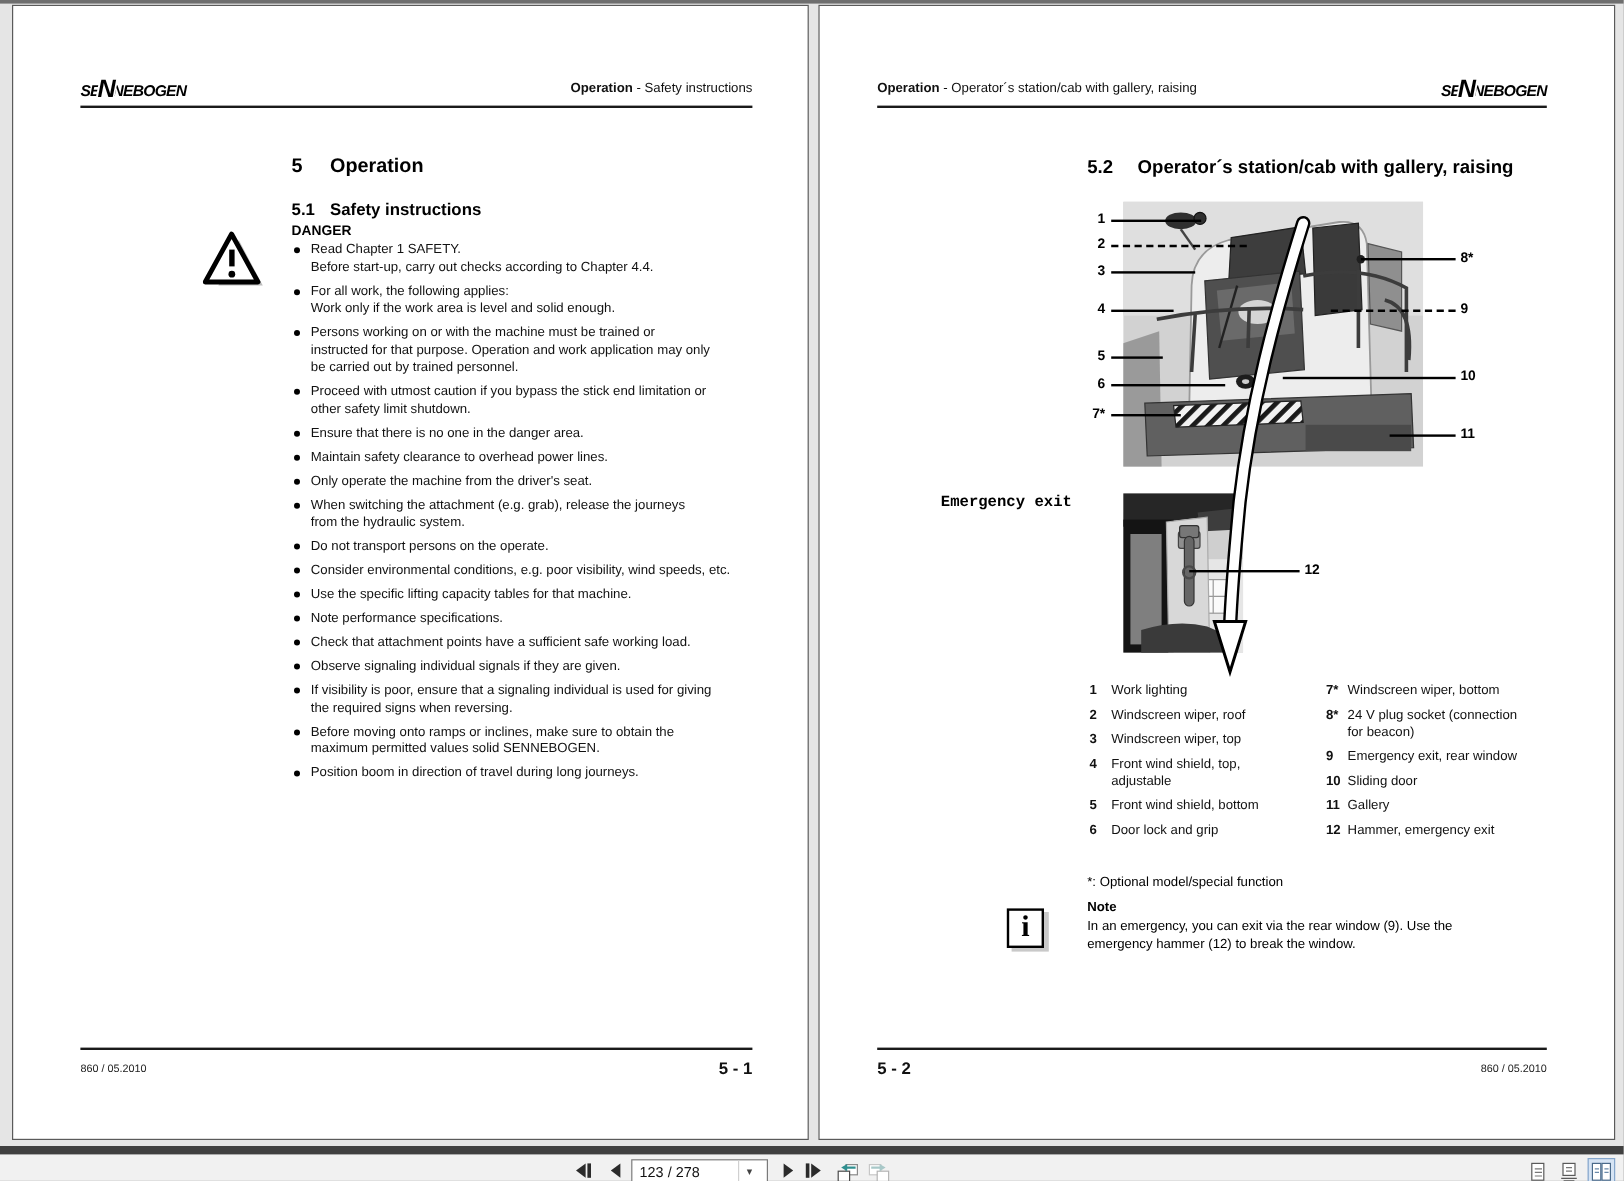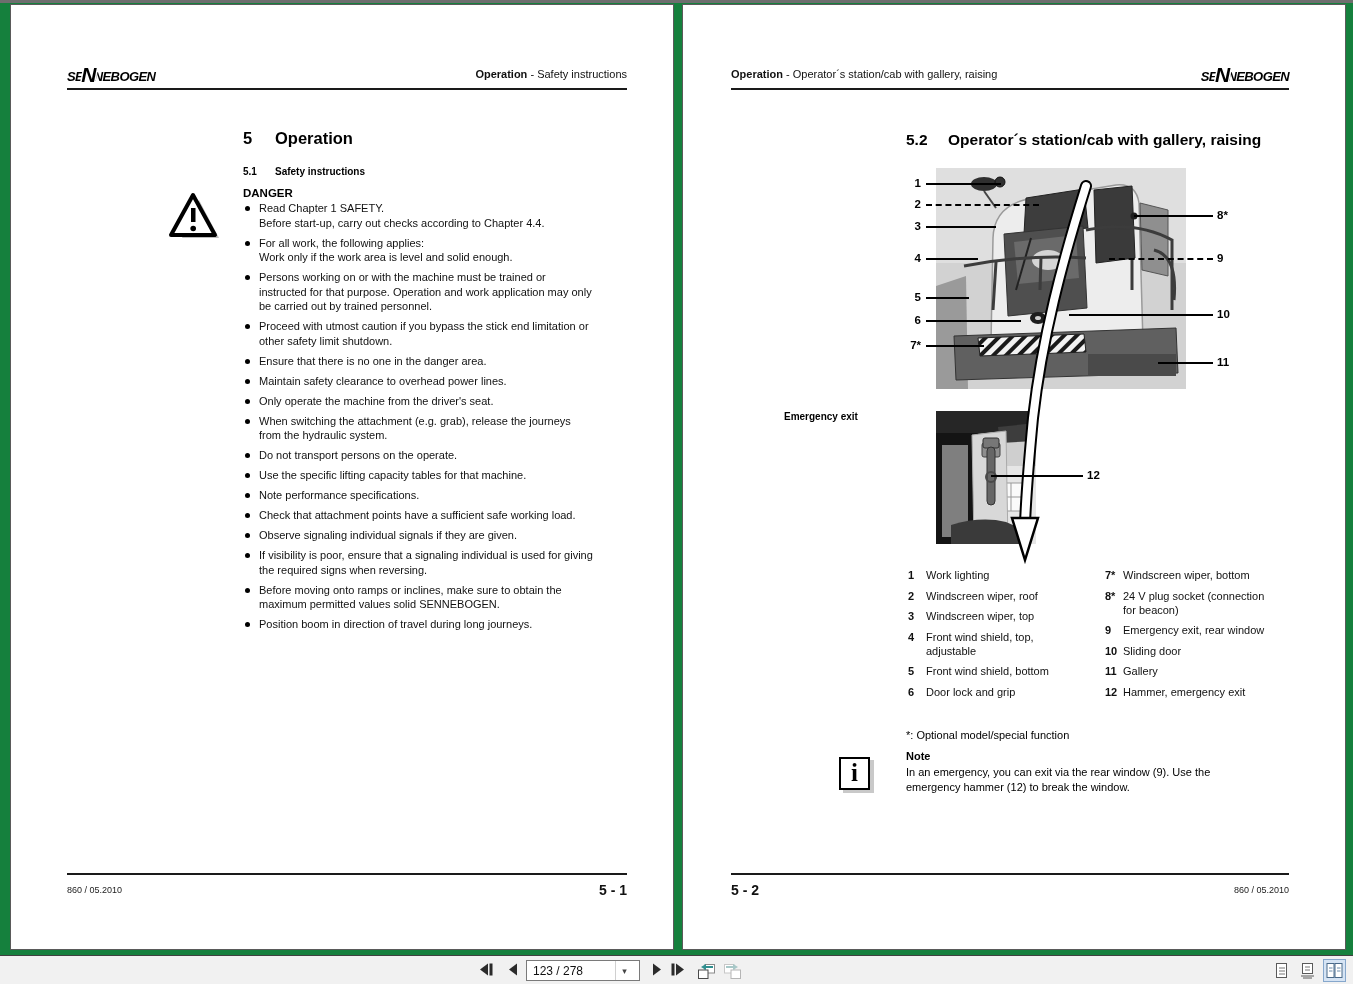--- a/index.html
+++ b/index.html
@@ -1,18 +1,18 @@
 <!DOCTYPE html>
 <html><head>
 <meta charset="utf-8">
 <style>
   * { margin:0; padding:0; box-sizing:border-box; }
   html,body { width:1353px; height:984px; overflow:hidden;
     font-family:"Liberation Sans","DejaVu Sans",sans-serif; background:#9f9f9f; }
-  #viewer { position:absolute; left:0; top:0; width:1353px; height:955px; background:#15803d; }
+  #viewer { position:absolute; left:0; top:0; width:1353px; height:955px; background:#e5e5e5; }
   #top-edge { position:absolute; left:0; top:0; width:100%; height:3px; background:#6e6e6e; }
   .page { position:absolute; top:4px; width:664px; height:946px; background:#fff;
     border:1px solid #5a5a5a; }
   #page-left { left:10px; }
   #page-right { left:682px; }
 
   
   .hdr { position:absolute; top:59px; font-size:11px; color:#111; }
   .hdr .bold { font-weight:bold; }
   .hline { position:absolute; top:83px; border-top:2px solid #1a1a1a; }
@@ -22,61 +22,61 @@
 
   
   .logo { font-style:italic; font-weight:bold; letter-spacing:-0.6px; font-size:13px;
     color:#000; white-space:nowrap; line-height:20px; }
   .logo .big { font-size:21px; margin:0 -2px; position:relative; top:1px;
     text-shadow:1.5px 0 #fff,-1.5px 0 #fff; }
 
   
   .h1 { position:absolute; left:232px; top:124px; font-size:16.5px; font-weight:bold; display:flex; }
   .h1 .num { width:32px; }
-  .h2 { position:absolute; left:232px; top:161px; font-size:10px; font-weight:bold; display:flex; }
+  .h2 { position:absolute; left:232px; top:161px; font-size:14px; font-weight:bold; display:flex; }
   .h2 .num { width:32px; }
   .danger { position:absolute; left:232px; top:182px; font-size:11.5px; font-weight:bold; }
   #warn-tri { position:absolute; left:158px; top:186px; }
   #danger-list { position:absolute; left:232px; top:196px; width:400px; }
   .b-item { display:flex; margin-bottom:5.5px; font-size:11px; line-height:14.5px; color:#111; }
   .b-marker { width:5px; height:5px; border-radius:50%; background:#000; margin:5px 9px 0 2px; flex:none; }
   .btext { white-space:pre; }
 
   
   .h1r { position:absolute; left:223px; top:126px; font-size:15.5px; font-weight:bold; display:flex; }
   .h1r .num { width:42px; }
   #diagram-layer { position:absolute; left:0; top:0; width:664px; height:946px; }
   #main-photo { position:absolute; left:253px; top:163px; width:250px; height:221px; }
   #exit-photo { position:absolute; left:253px; top:406px; width:100px; height:133px; }
   #arrow-overlay { position:absolute; left:253px; top:163px; width:250px; height:405px;
     pointer-events:none; z-index:5; }
   .callout-num { position:absolute; font-size:11.5px; font-weight:bold; color:#000; z-index:6; }
   .callout-line { position:absolute; height:0; border-top:2px solid #000; z-index:6; }
   .callout-line.dashed { border-top-style:dashed; }
-  #emg-label { position:absolute; left:101px; top:406px; font-size:10px; font-weight:bold; }
+  #emg-label { position:absolute; left:101px; top:406px; font-size:13px; font-weight:bold;font-family:Liberation Mono, monospace; }
 
   #legend { position:absolute; left:225px; top:563px; width:430px; }
   .leg-col { position:absolute; top:0; }
   #leg-left { left:0; width:185px; }
   #leg-right { left:197px; width:210px; }
   .leg-item { display:flex; margin-bottom:6.5px; font-size:11px; line-height:14px; color:#111; }
   .leg-num { width:18px; font-weight:bold; flex:none; }
   .ltext { white-space:pre; }
 
   #optional-note { position:absolute; left:223px; top:724px; font-size:11px; }
   #note-label { position:absolute; left:223px; top:745px; font-size:11px; font-weight:bold; }
   #note-text { position:absolute; left:223px; top:760px; font-size:11px; line-height:14.5px; white-space:pre; }
   #info-icon { position:absolute; left:156px; top:752px; width:31px; height:33px;
     border:2.5px solid #000; background:#fff; box-shadow:4px 3px 0 #c9c9c9;
     font-family:"Liberation Serif","DejaVu Serif",serif; font-weight:bold; font-size:25px;
     text-align:center; line-height:28px; }
 
   
   #toolbar { position:absolute; left:0; bottom:0; width:1353px; height:29px;
-    background:#f1f1f1; border-top:1px solid #404040; }
+    background:#f1f1f1; border-top:7px solid #404040; }
   .tb-btn { position:absolute; top:5px; width:20px; height:19px; border:none; background:none;
     padding:2px; cursor:pointer; }
   #pagebox-wrap { position:absolute; left:526px; top:4px; width:114px; height:21px;
     background:#fff; border:1px solid #7a7a7a; display:flex; align-items:center; }
   #pagebox { border:none; outline:none; width:88px; height:17px; font-size:12px;
     padding-left:6px; font-family:inherit; color:#111; background:transparent; }
   #pagebox-arrow { width:18px; height:100%; display:flex; align-items:center; justify-content:center;
     font-size:9px; color:#444; border-left:1px solid #d0d0d0; cursor:pointer; }
   .layout-btn { position:absolute; top:3px; width:23px; height:23px; border:1px solid transparent;
     background:none; display:flex; align-items:center; justify-content:center; cursor:pointer; }
@@ -149,20 +149,24 @@
           <span class="btext">Only operate the machine from the driver's seat.</span>
         </div>
         <div class="b-item">
           <span class="b-marker"></span>
           <span class="btext">When switching the attachment (e.g. grab), release the journeys
 from the hydraulic system.</span>
         </div>
         <div class="b-item">
           <span class="b-marker"></span>
           <span class="btext">Do not transport persons on the operate.</span>
+        </div>
+        <div class="b-item">
+          <span class="b-marker"></span>
+          <span class="btext">Consider environmental conditions, e.g. poor visibility, wind speeds, etc.</span>
         </div>
         <div class="b-item">
           <span class="b-marker"></span>
           <span class="btext">Use the specific lifting capacity tables for that machine.</span>
         </div>
         <div class="b-item">
           <span class="b-marker"></span>
           <span class="btext">Note performance specifications.</span>
         </div>
         <div class="b-item">

